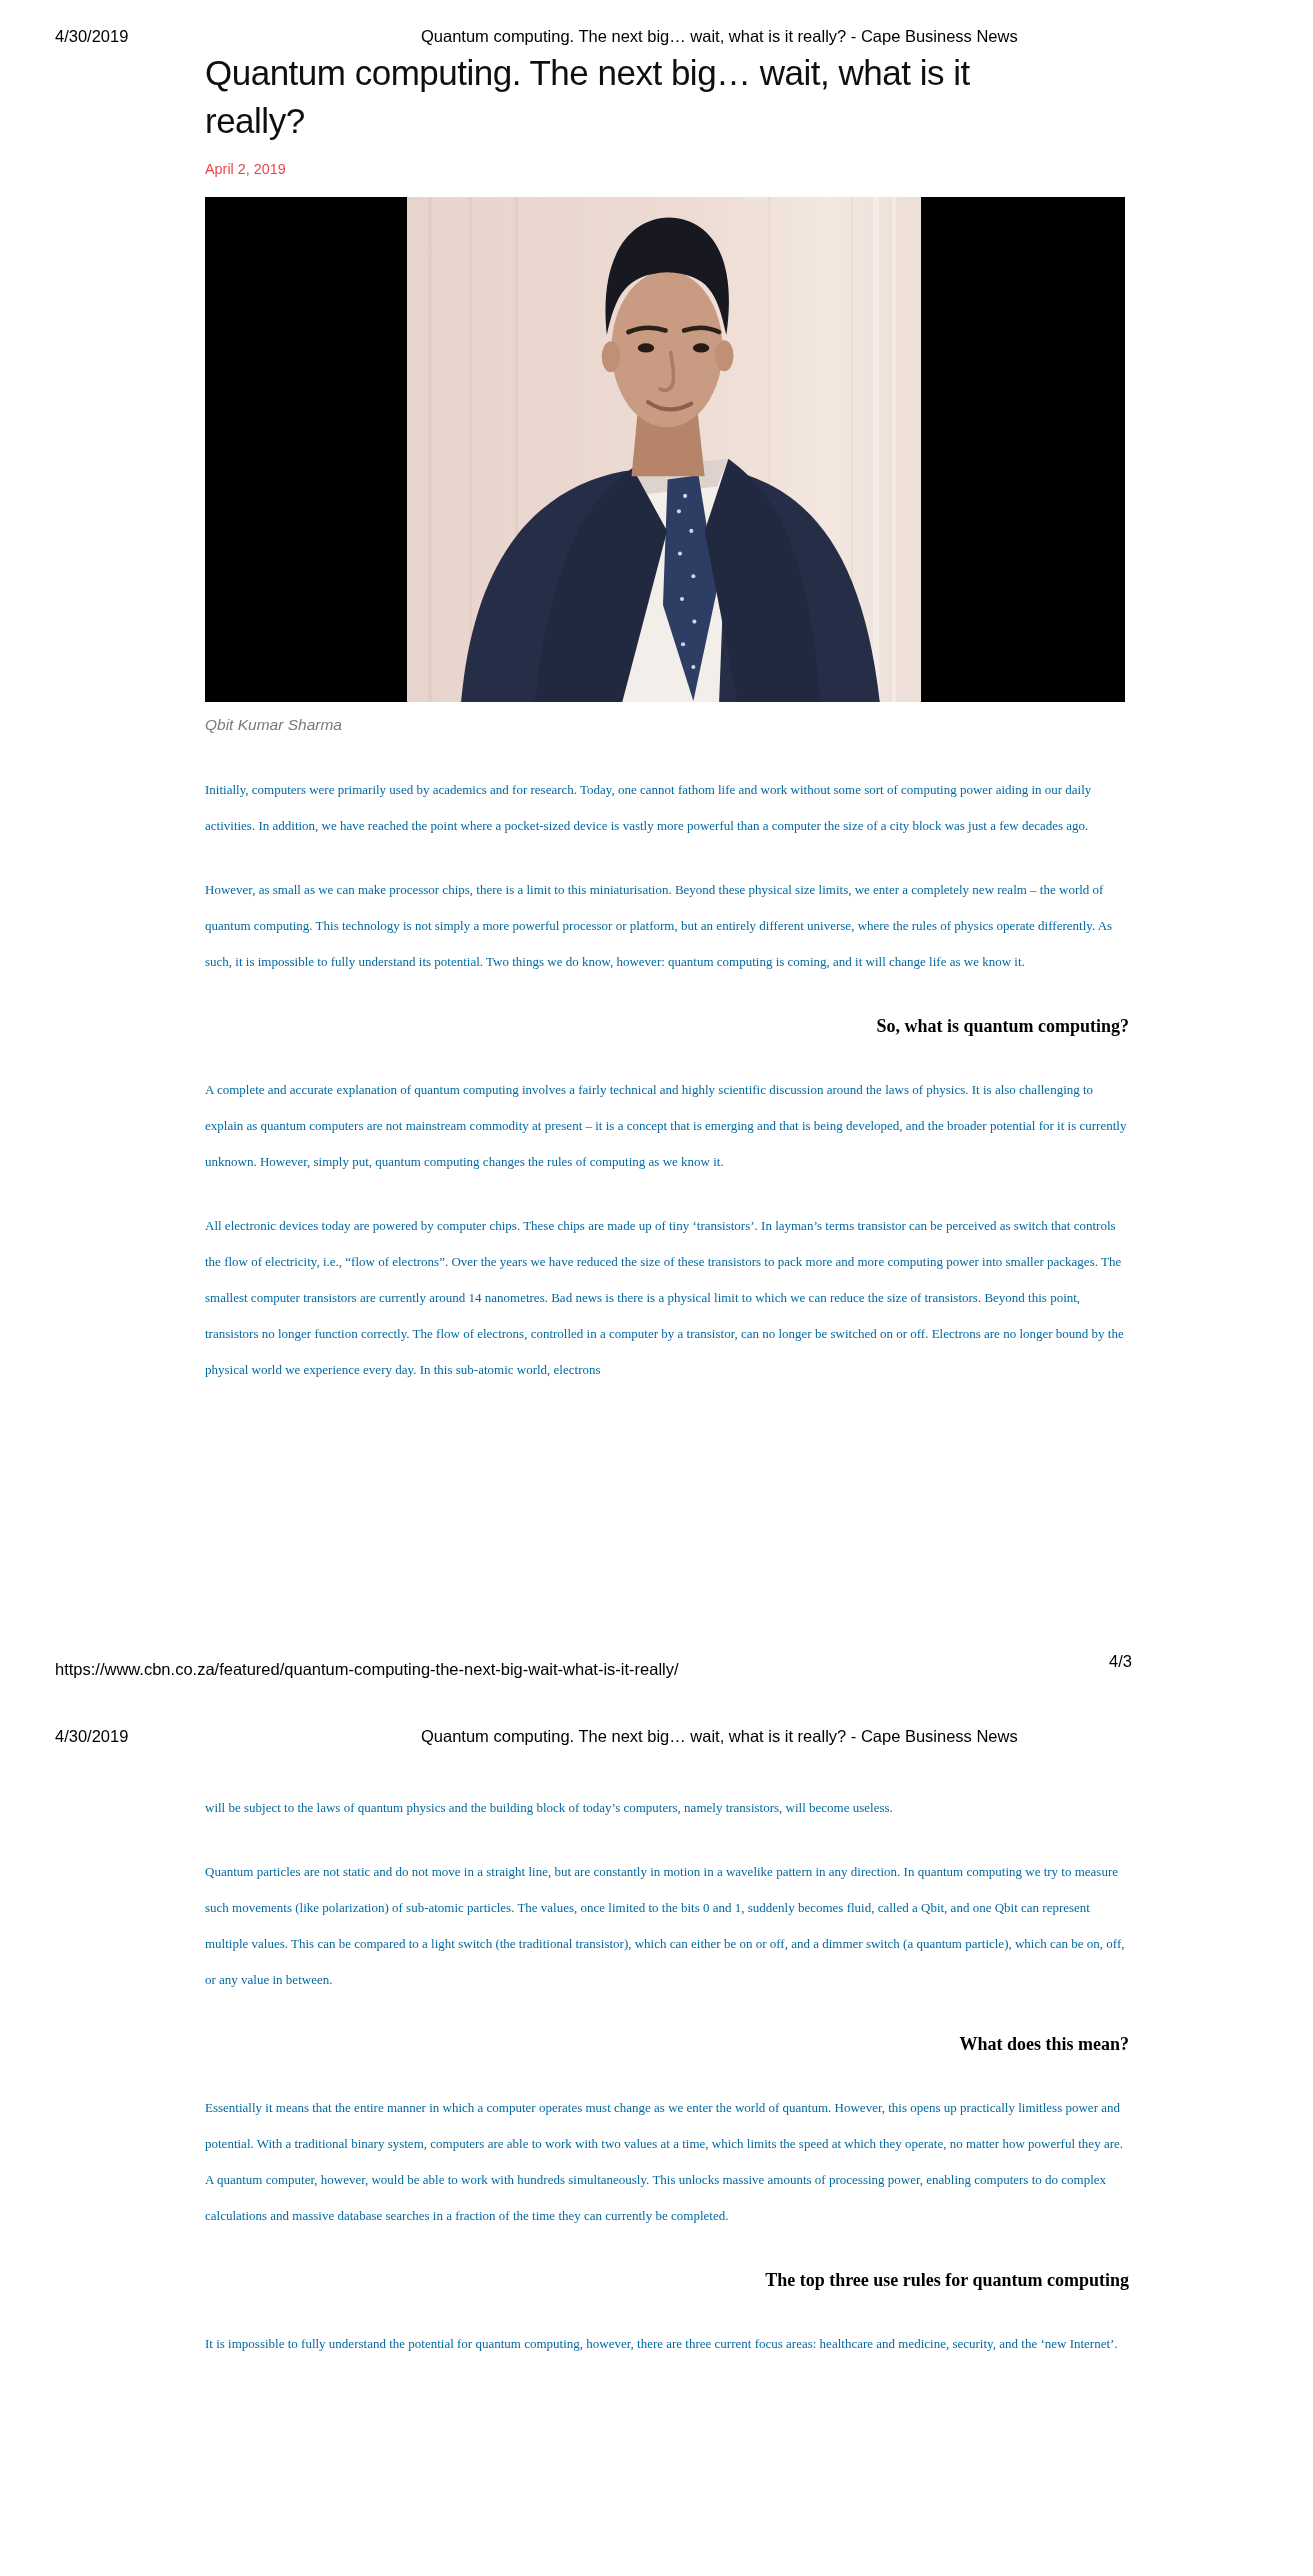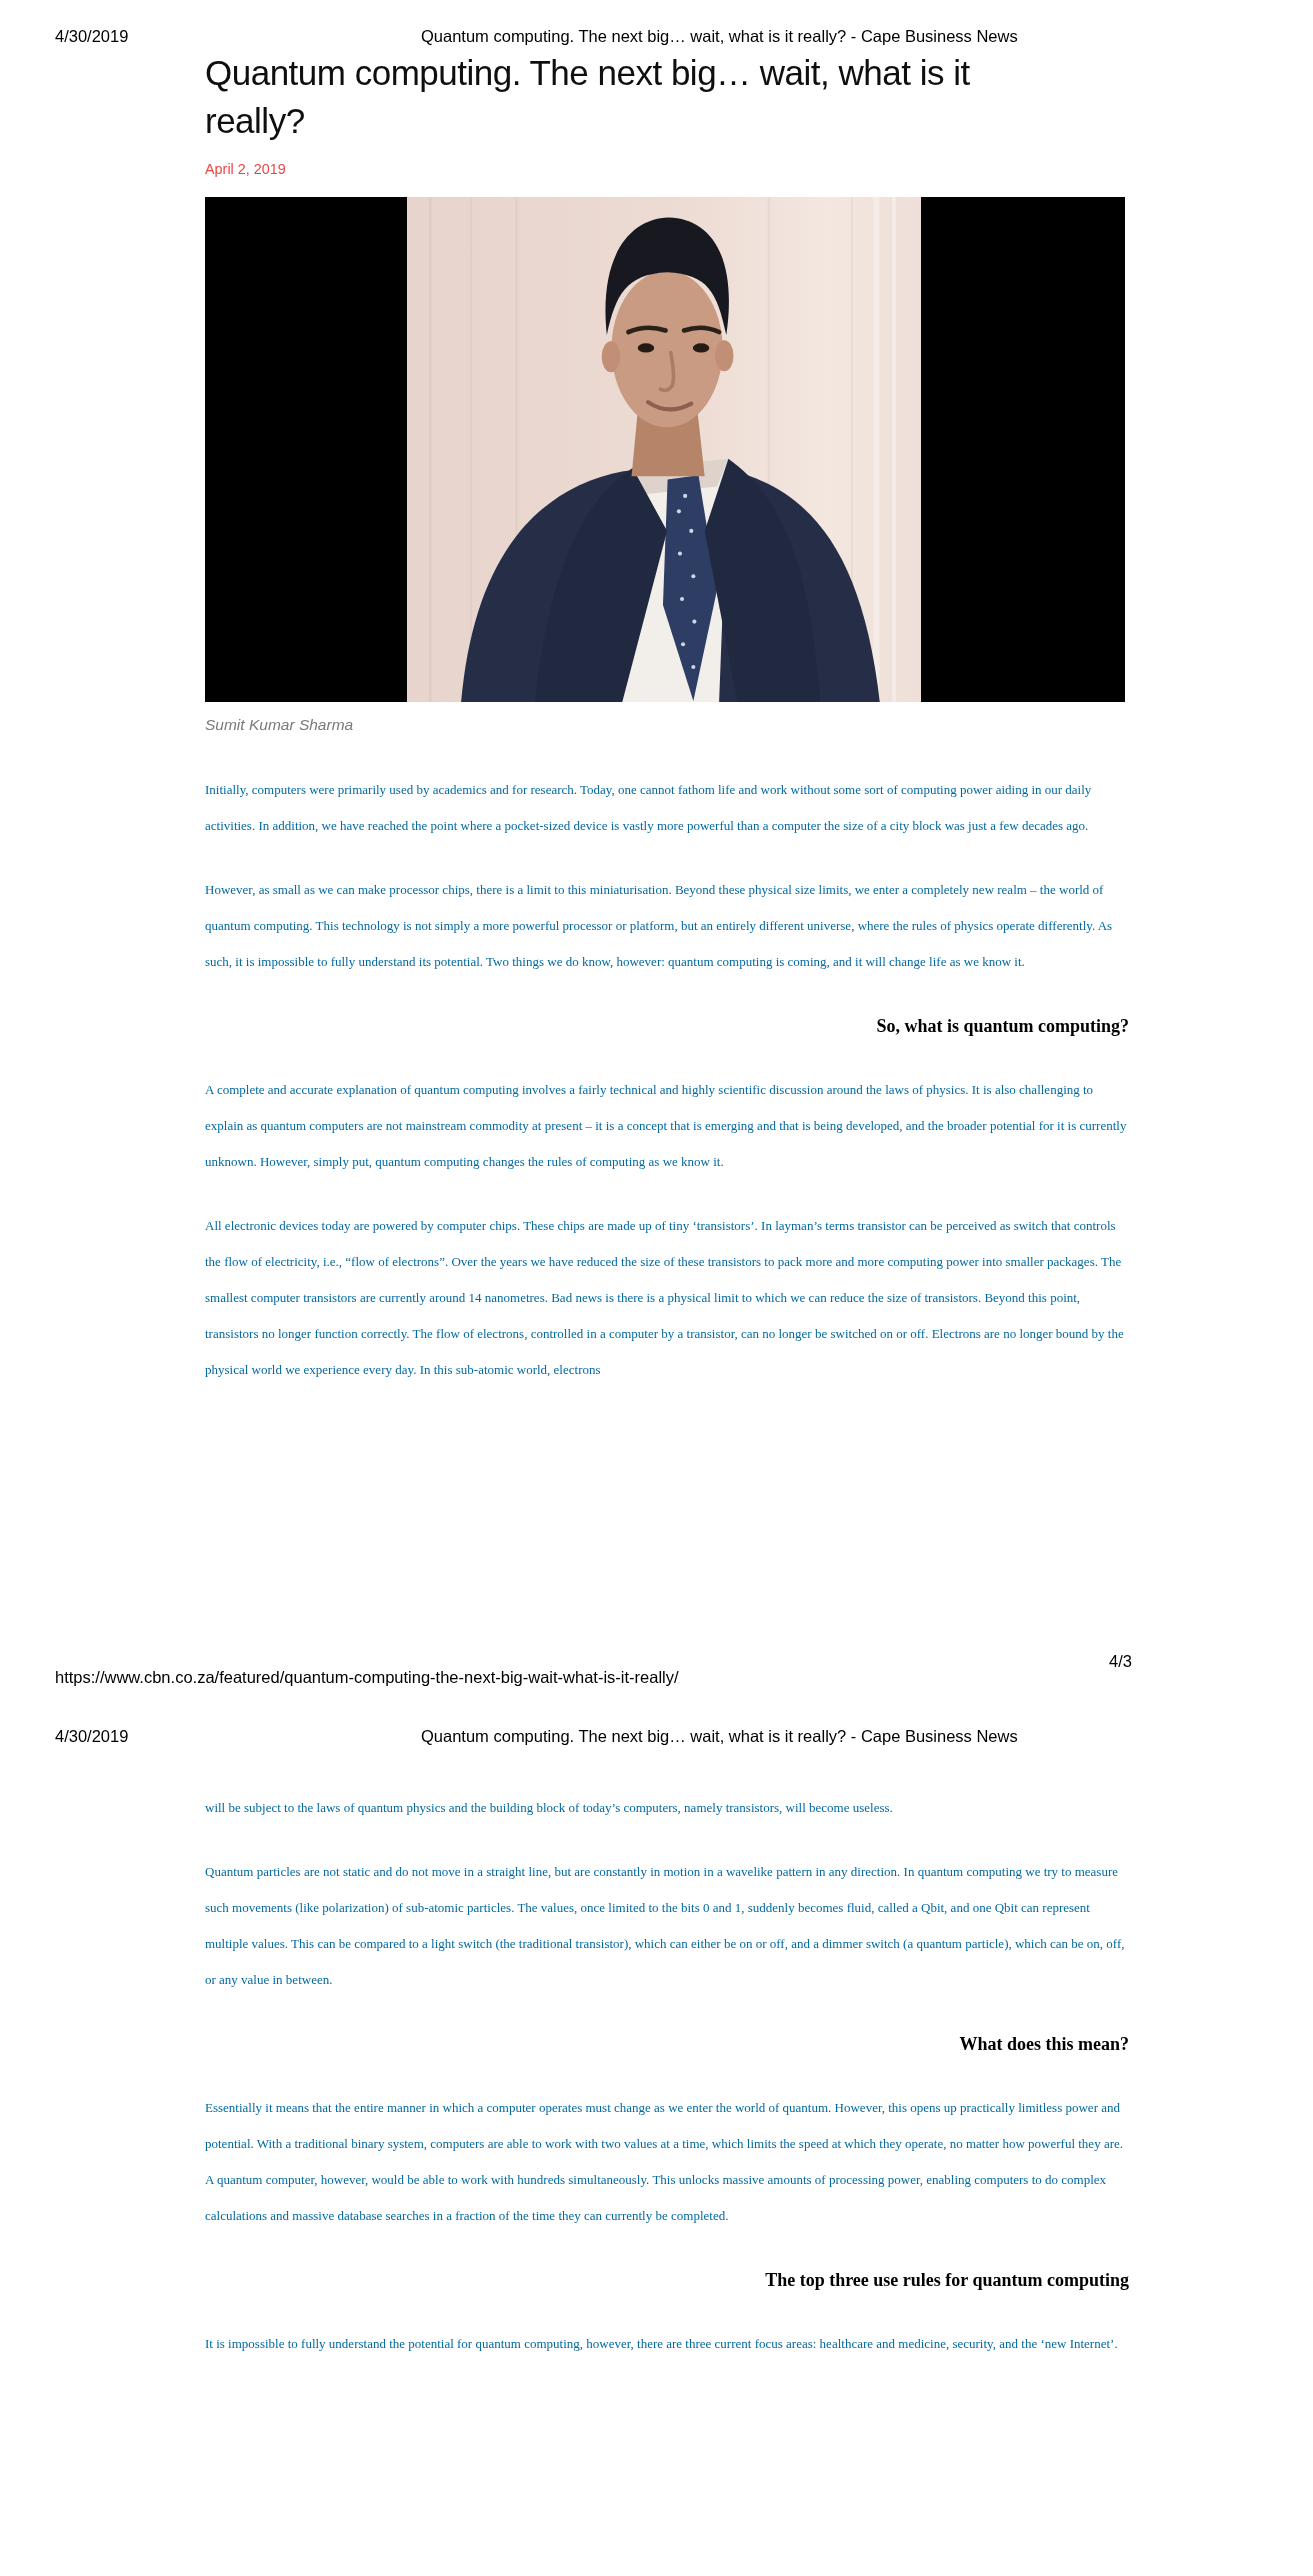--- a/index.html
+++ b/index.html
@@ -7,21 +7,21 @@
   .page{position:relative;width:1179px;overflow:hidden;background:#fff;}
   #page1,#page2{height:1700px;}
 
   
   .phead{position:absolute;top:27px;left:55px;right:47px;height:23px;
          font-family:"Liberation Sans",sans-serif;font-size:16.5px;color:#000;}
   .phead .pdate{position:absolute;left:0;top:0;}
   .phead .ptitle{position:absolute;left:366px;top:0;white-space:nowrap;}
   .pfoot{position:absolute;bottom:25px;left:55px;right:47px;height:23px;
          font-family:"Liberation Sans",sans-serif;font-size:16.5px;color:#000;}
-  .pfoot .furl{position:absolute;left:0;top:16px;}
+  .pfoot .furl{position:absolute;left:0;top:8px;}
   .pfoot .fnum{position:absolute;right:0;top:0;}
 
   
   .content{position:absolute;left:205px;width:924px;top:49px;}
   #page2 .content,#page3 .content{top:62px;}
 
   h1.atitle{margin:0;font-family:"Liberation Sans",sans-serif;font-weight:400;
             font-size:35px;line-height:48px;color:#0f0f0f;width:866px;letter-spacing:-0.5px;}
   .adate{margin-top:15.5px;height:20.6px;font-family:"Liberation Sans",sans-serif;
          font-size:14.4px;color:#ef4444;}
@@ -114,21 +114,21 @@
           <ellipse cx="571" cy="293" rx="16" ry="9" fill="#241c14"></ellipse>
 
           <path d="M512,302 q9,48 3,64 q-10,14 -23,7" stroke="#a97c64" stroke-width="7" fill="none" stroke-linecap="round"></path>
 
           <path d="M468,398 q40,27 84,3" stroke="#8d5f4e" stroke-width="8" fill="none" stroke-linecap="round"></path>
         </svg>
       </div>
       <div class="bar right"></div>
     </div>
 
-    <div class="caption">Sumit Kumar Sharma</div>
+    <div class="caption">Qbit Kumar Sharma</div>
 
     <p class="bp afterphoto">Initially, computers were primarily used by academics and for research. Today, one cannot fathom life and work without some sort of computing power aiding in our daily activities. In addition, we have reached the point where a pocket-sized device is vastly more powerful than a computer the size of a city block was just a few decades ago.</p>
     <p class="bp">However, as small as we can make processor chips, there is a limit to this miniaturisation. Beyond these physical size limits, we enter a completely new realm – the world of quantum computing. This technology is not simply a more powerful processor or platform, but an entirely different universe, where the rules of physics operate differently. As such, it is impossible to fully understand its potential. Two things we do know, however: quantum computing is coming, and it will change life as we know it.</p>
     <h2 class="bh">So, what is quantum computing?</h2>
     <p class="bp">A complete and accurate explanation of quantum computing involves a fairly technical and highly scientific discussion around the laws of physics. It is also challenging to explain as quantum computers are not mainstream commodity at present – it is a concept that is emerging and that is being developed, and the broader potential for it is currently unknown. However, simply put, quantum computing changes the rules of computing as we know it.</p>
     <p class="bp">All electronic devices today are powered by computer chips. These chips are made up of tiny ‘transistors’. In layman’s terms transistor can be perceived as switch that controls the flow of electricity, i.e., “flow of electrons”. Over the years we have reduced the size of these transistors to pack more and more computing power into smaller packages. The smallest computer transistors are currently around 14 nanometres. Bad news is there is a physical limit to which we can reduce the size of transistors. Beyond this point, transistors no longer function correctly. The flow of electrons, controlled in a computer by a transistor, can no longer be switched on or off. Electrons are no longer bound by the physical world we experience every day. In this sub-atomic world, electrons</p>
   </div>
 
   <div class="pfoot">
     <span class="furl">https://www.cbn.co.za/featured/quantum-computing-the-next-big-wait-what-is-it-really/</span>

